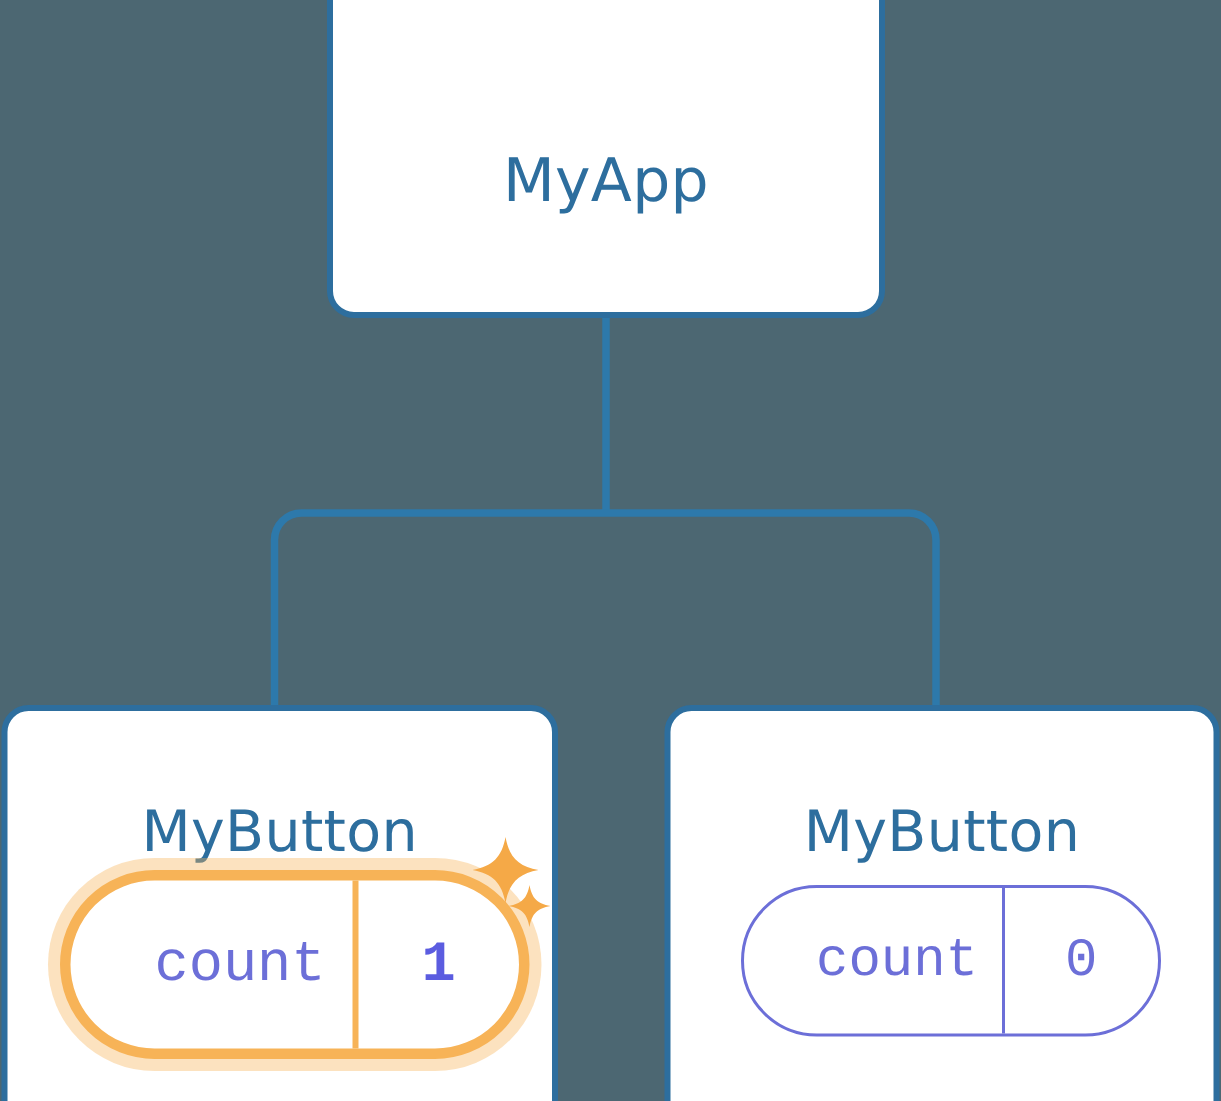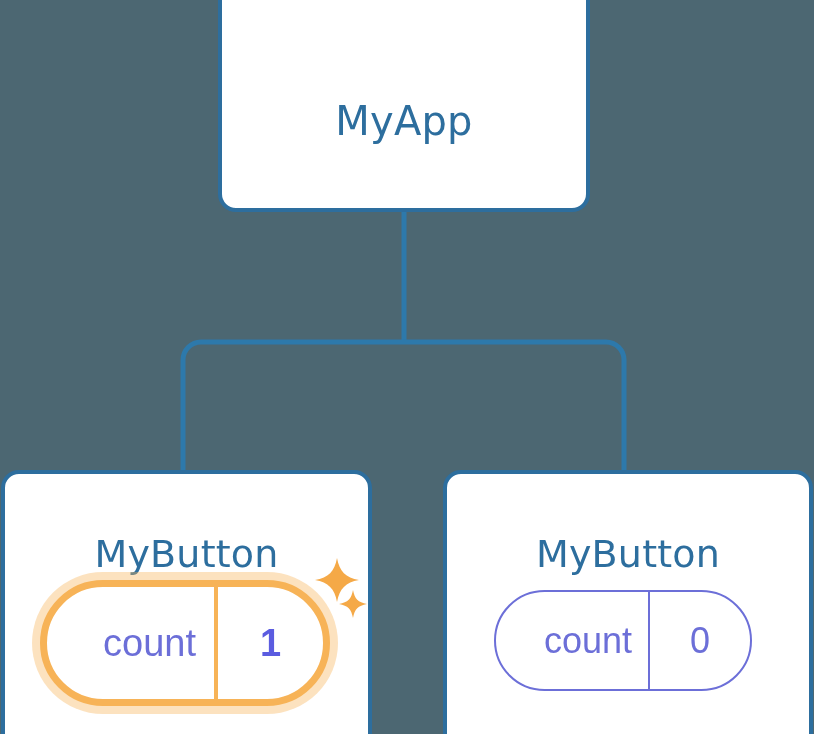--- a/index.html
+++ b/index.html
@@ -87,21 +87,21 @@
     position: absolute;
     display: flex;
     align-items: stretch;
     box-sizing: border-box;
     background: #ffffff;
   }
   .pill-key, .pill-val {
     display: flex;
     align-items: center;
     justify-content: center;
-    font-family: Liberation Sans, sans-serif;
+    font-family: Liberation Mono, monospace;
     box-sizing: border-box;
     white-space: nowrap;
     text-align: center;
   }
 
   
   .pill-plain {
     border: 2px solid #6c6fd8;
     border-radius: 999px;
   }

